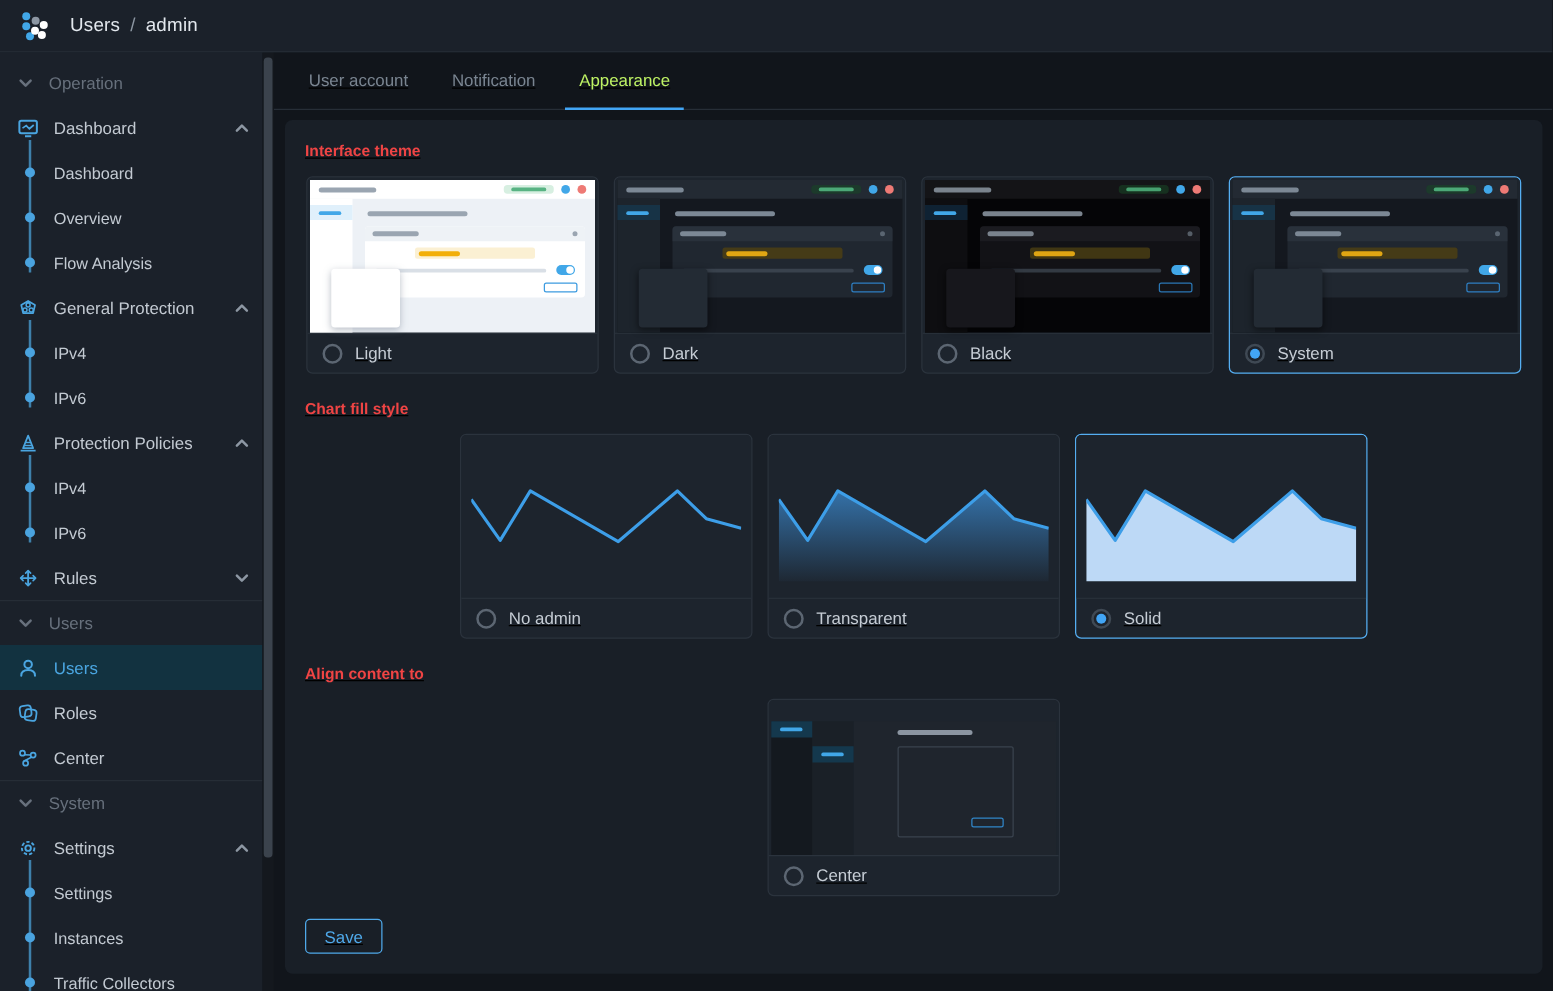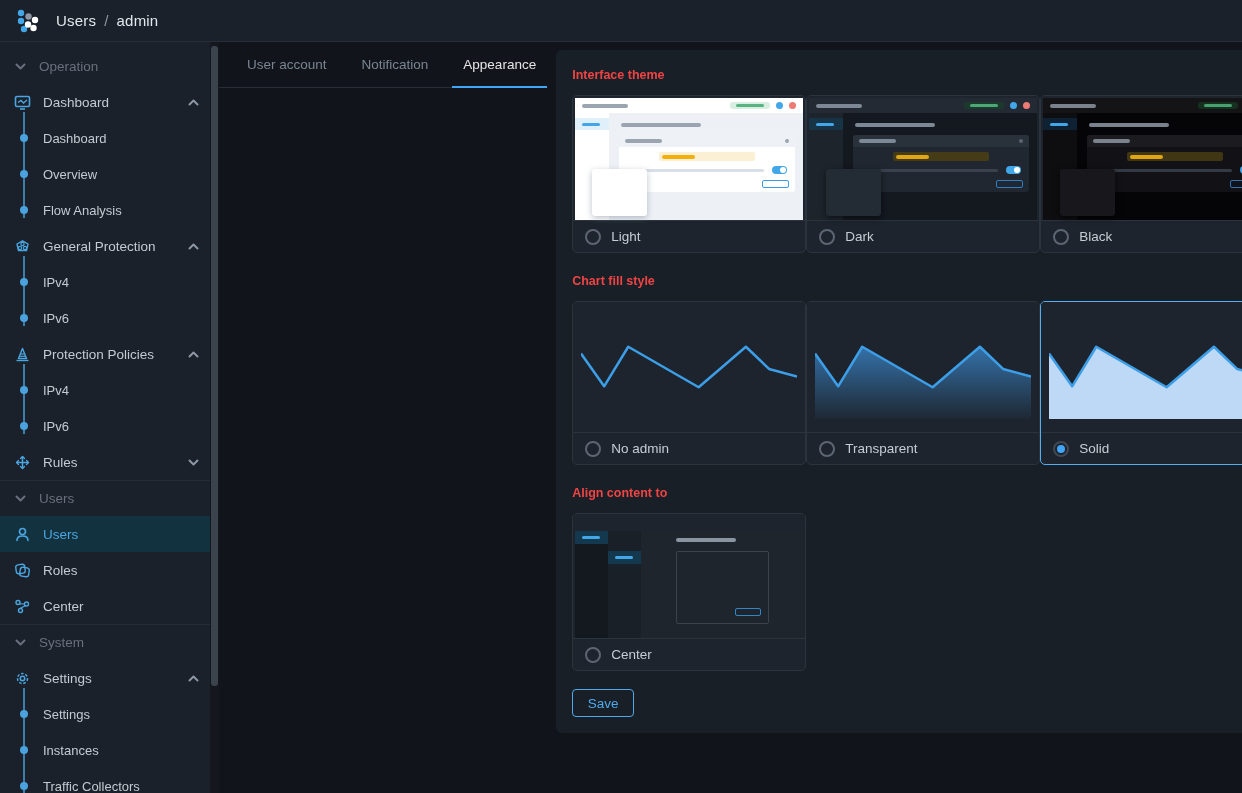--- a/index.html
+++ b/index.html
@@ -27,31 +27,31 @@
   .sb-item.sel{background:#123240;color:#4aa5e0;}
   .sb-icon{width:17px;height:17px;flex:none;display:flex;align-items:center;justify-content:center;}
   .chev{flex:none;}
   .sb-subwrap{position:relative;}
   .sb-subwrap::before{content:"";position:absolute;left:23px;top:-8px;bottom:10px;width:2px;background:#3e80aa;}
   .sb-sub{height:36px;display:flex;align-items:center;padding-left:43px;position:relative;
     color:#c3cad2;font-size:13px;cursor:pointer;}
   .sb-sub::before{content:"";position:absolute;left:20px;top:14px;width:8px;height:8px;border-radius:50%;background:#4aa3df;}
 
   
-  .main{flex:1;display:flex;flex-direction:row;background:#11151b;min-width:0;}
+  .main{flex:1;display:flex;flex-direction:column;background:#11151b;min-width:0;text-decoration:underline;}
   .tabbar{height:46px;flex:none;border-bottom:1px solid #272e37;display:flex;align-items:stretch;
     padding-left:17px;gap:13px;}
   .tab{display:flex;align-items:center;padding:0 11px;font-size:13.5px;color:#7a8591;
     border-bottom:2px solid transparent;margin-bottom:-1px;cursor:pointer;}
-  .tab.active{color:#e5e5e5;border-bottom-color:#42a5f5;}
+  .tab.active{color:#bef264;border-bottom-color:#42a5f5;}
 
   .panel{margin:8px 8px 0 9px;width:1006px;height:683px;background:#191f27;border-radius:6px;
     padding:14px 16px;display:flex;flex-direction:column;}
   .sec-title{font-size:12.5px;font-weight:bold;color:#ef4444;margin:4px 0 13px 0;}
-  .cards{display:flex;}
+  .cards{display:flex;gap:12px;justify-content:center;}
   .sec{margin-bottom:17px;}
 
   .card{width:234px;background:#1d242d;border:1px solid #2b333d;border-radius:5px;overflow:hidden;cursor:pointer;}
   .card.sel{border-color:#55aef2;}
   .preview{height:124px;position:relative;background:#1d242d;}
   .preview.tall{height:130px;}
   .strip{height:32px;border-top:1px solid #2b333d;display:flex;align-items:center;gap:10px;padding:0 12px;}
   .radio{width:16px;height:16px;border-radius:50%;border:2px solid #5c6672;flex:none;position:relative;cursor:pointer;}
   .radio.sel{border-color:#3f4954;}
   .radio.sel::after{content:"";position:absolute;inset:2px;border-radius:50%;background:#42a5f5;}

